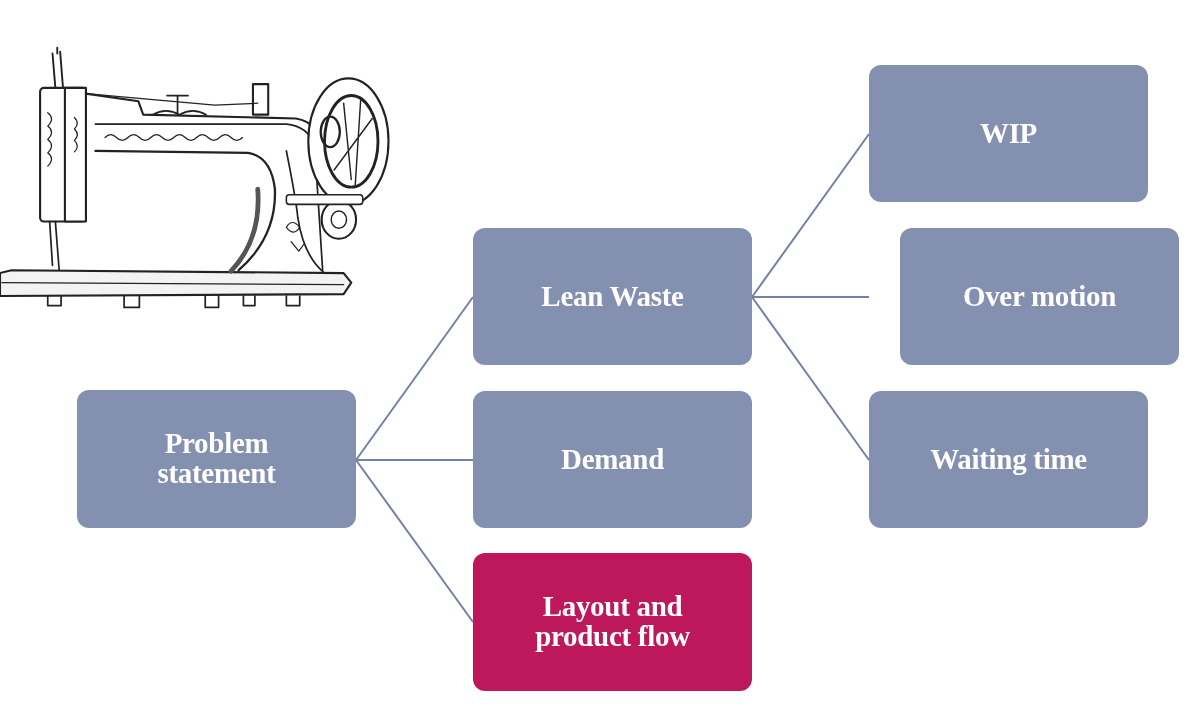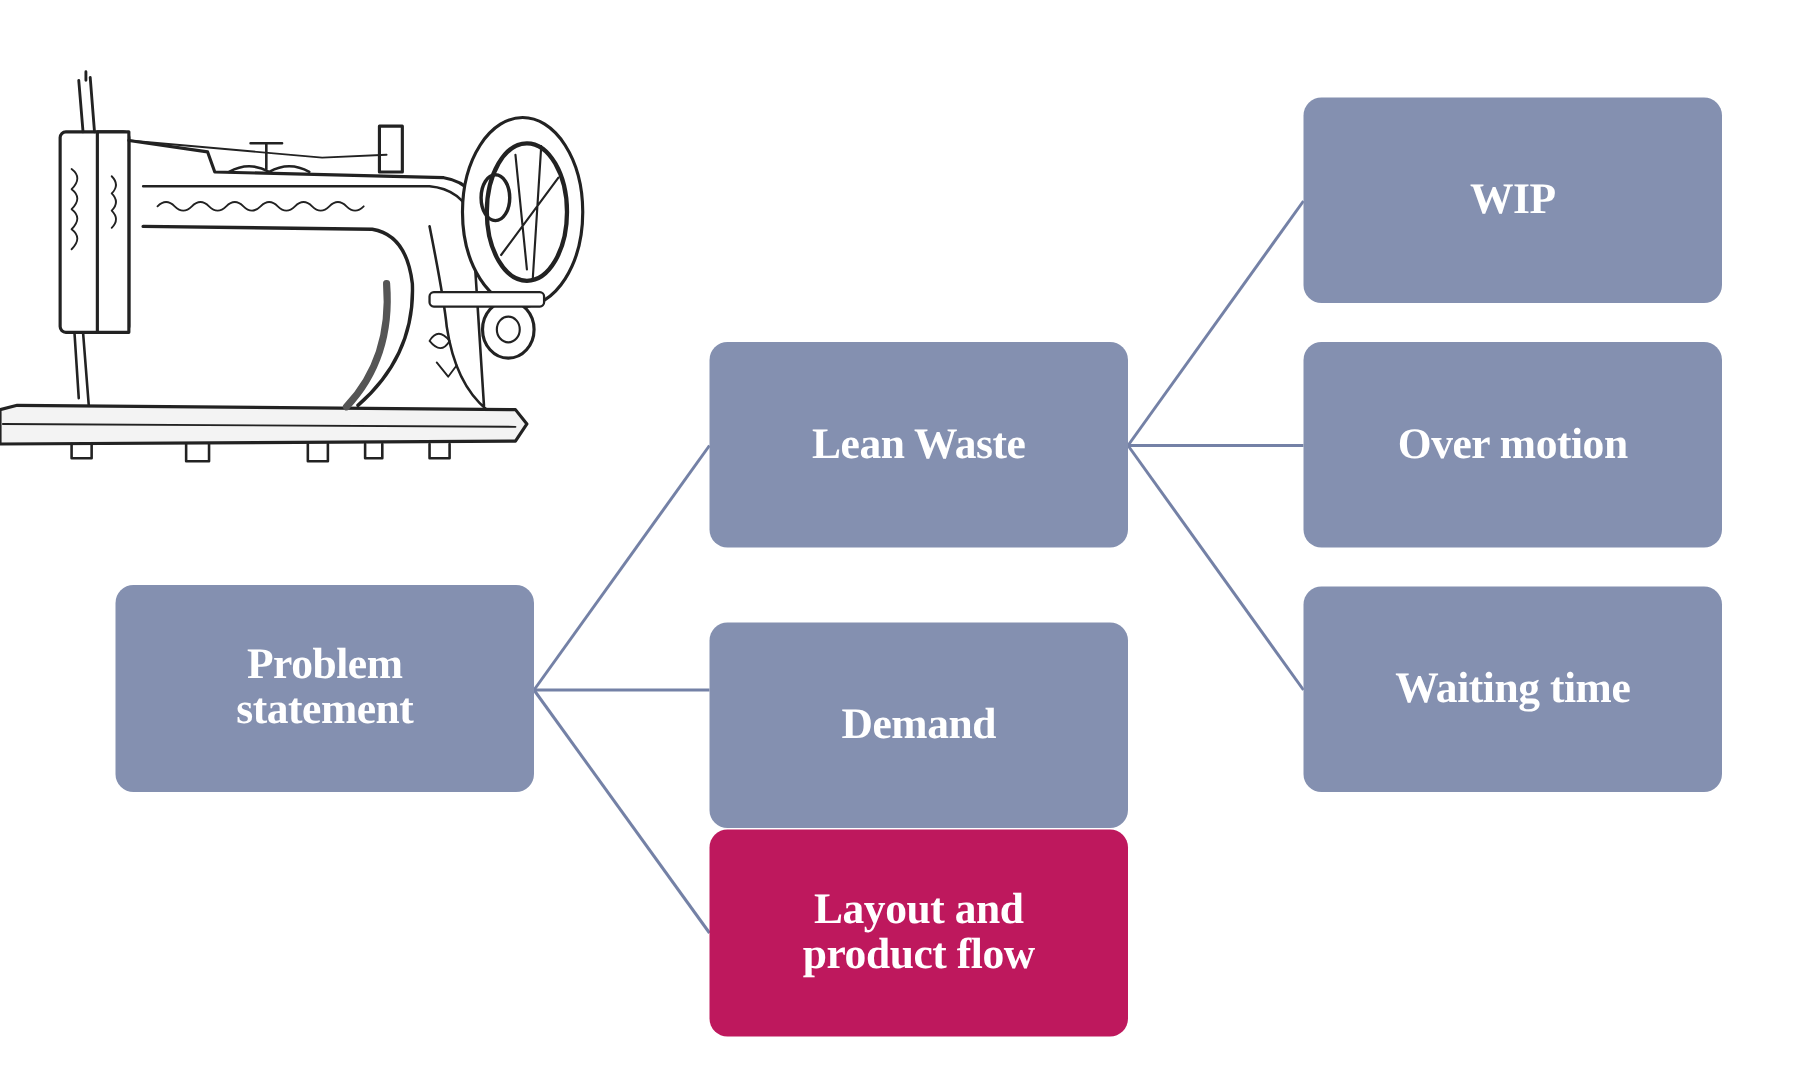--- a/index.html
+++ b/index.html
@@ -22,21 +22,21 @@
       letter-spacing: -0.3px;
     }
     #connectors { position: absolute; left: 0; top: 0; width: 1201px; height: 711px; }
     #connectors line { stroke: #7481a6; stroke-width: 2; }
     #machine { position: absolute; left: 0; top: 20px; width: 420px; height: 300px; }
     .n-root   { left: 77px;  top: 390px; width: 279px; height: 138px; }
     .n-lean   { left: 473px; top: 228px; width: 279px; height: 137px; }
     .n-demand { left: 473px; top: 391px; width: 279px; height: 137px; }
     .n-layout { left: 473px; top: 553px; width: 279px; height: 138px; }
     .n-wip    { left: 869px; top: 65px;  width: 279px; height: 137px; }
-    .n-over   { left: 869px; top: 228px; width: 279px; height: 137px; }
+    .n-over   { left: 900px; top: 228px; width: 279px; height: 137px; }
     .n-wait   { left: 869px; top: 391px; width: 279px; height: 137px; }
   </style>
 </head>
 <body>
 
 <svg id="machine" viewBox="0 0 440 300" fill="none" stroke="#222" stroke-width="2.2" stroke-linejoin="round" stroke-linecap="round">
 
   <path d="M0 258 L12 255 L360 258 L368 268 L360 280 L0 282 Z" fill="#f3f3f3"></path>
   <path d="M2 268 L360 270" stroke-width="1.3"></path>
   <path d="M50 282 v10 h14 v-10 M130 282 v12 h16 v-12 M215 282 v12 h14 v-12 M255 282 v10 h12 v-10 M300 282 v10 h14 v-10" stroke-width="1.8"></path>
@@ -77,19 +77,19 @@
   <line x1="356" y1="460" x2="473" y2="622" style="stroke: rgb(116, 129, 166);"></line>
   <line x1="752" y1="297" x2="869" y2="134" style="stroke: rgb(116, 129, 166);"></line>
   <line x1="752" y1="297" x2="869" y2="297" style="stroke: rgb(116, 129, 166);"></line>
   <line x1="752" y1="297" x2="869" y2="460" style="stroke: rgb(116, 129, 166);"></line>
 </svg>
 
 <div class="node n-root" style="background: rgb(132, 144, 176); color: rgb(255, 255, 255); font-family: Liberation Serif, serif;">Problem
 statement</div>
 
 <div class="node n-lean" style="background: rgb(132, 144, 176); color: rgb(255, 255, 255);">Lean Waste</div>
-<div class="node n-demand" style="background: rgb(132, 144, 176); color: rgb(255, 255, 255); margin-top: 24px;">Demand</div>
+<div class="node n-demand" style="background: rgb(132, 144, 176); color: rgb(255, 255, 255);">Demand</div>
 <div class="node n-layout" style="background: #be185d; color: rgb(255, 255, 255);">Layout and
 product flow</div>
 
 <div class="node n-wip" style="background: rgb(132, 144, 176); color: rgb(255, 255, 255);">WIP</div>
 <div class="node n-over" style="background: rgb(132, 144, 176); color: rgb(255, 255, 255);">Over motion</div>
 <div class="node n-wait" style="background: rgb(132, 144, 176); color: rgb(255, 255, 255);">Waiting time</div>
 
 </body></html>

